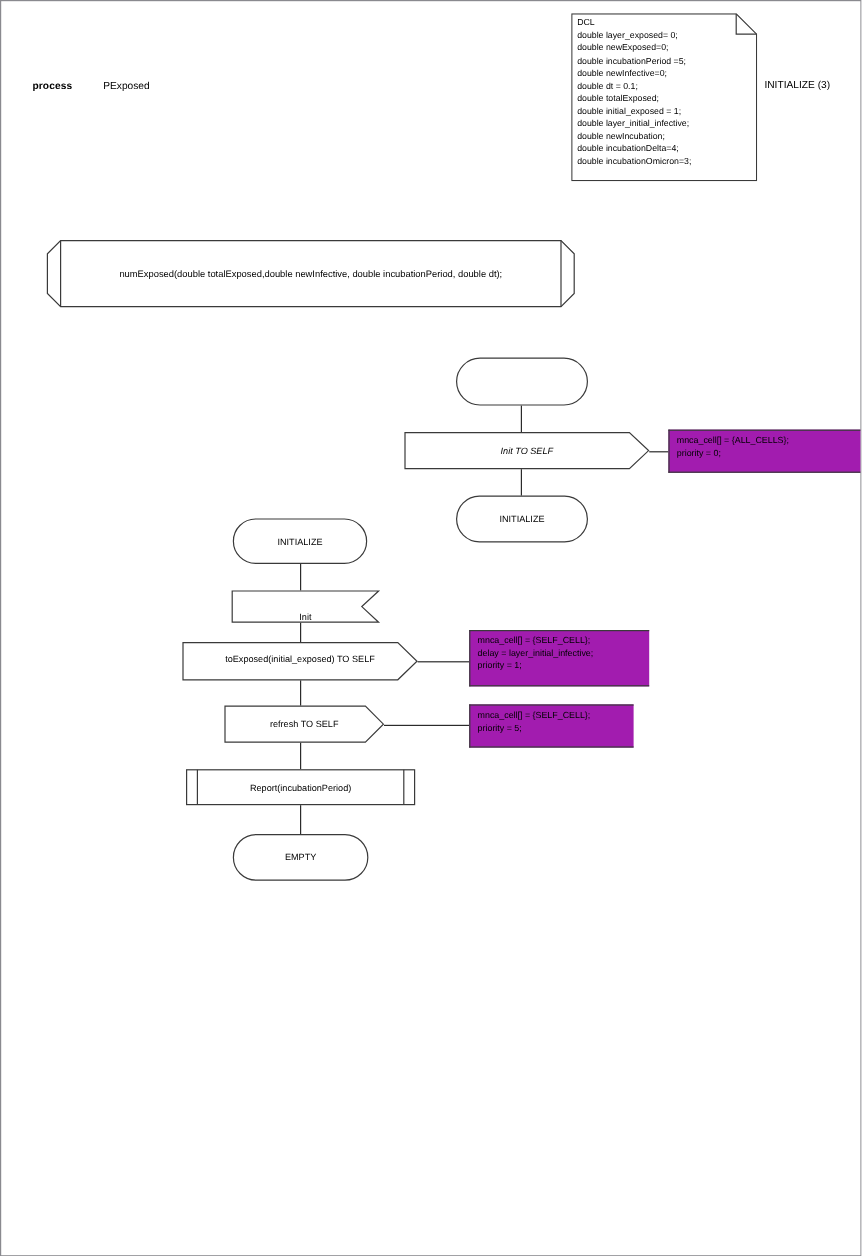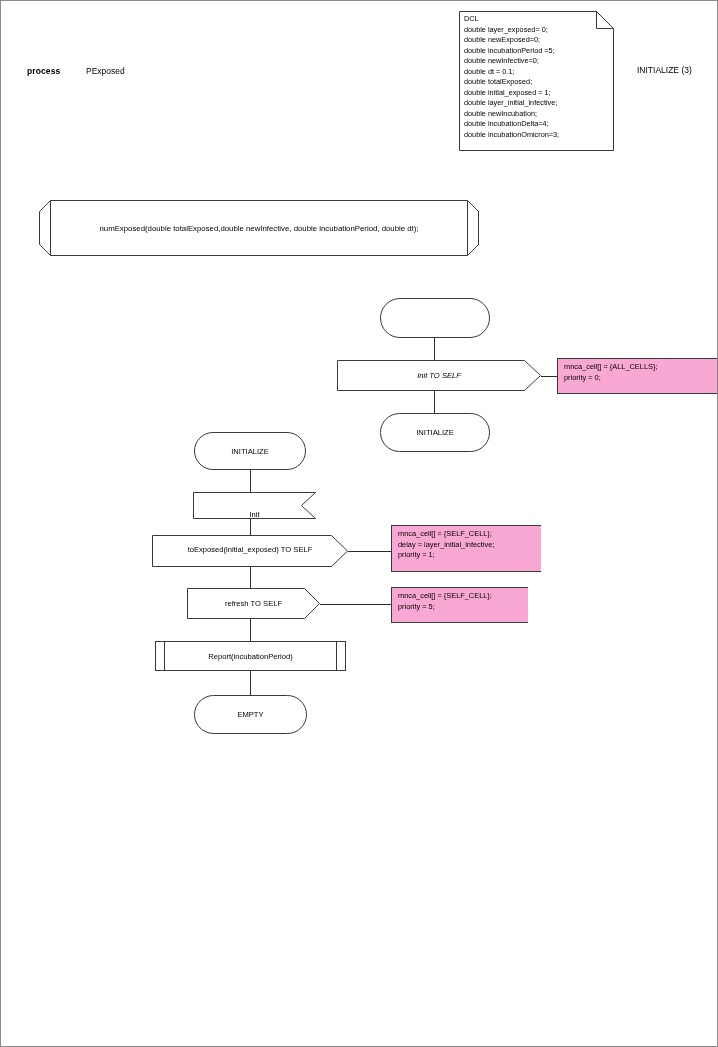--- a/index.html
+++ b/index.html
@@ -77,21 +77,21 @@
   .proc-decl .shape-label { font-size: 7.8px; }
 
   
   .cmt {
     position: absolute;
     box-sizing: border-box;
     border-top: 1px solid #3a3a3a;
     border-bottom: 1px solid #3a3a3a;
     border-left: 1px solid #3a3a3a;
     border-right: none;
-    background: #f9a8d4;
+    background: #a21caf;
     padding: 3px 0 3px 6px;
   }
   .cmt div {
     font-size: 7.4px;
     line-height: 10.6px;
     color: #000;
     white-space: nowrap;
   }
 
   
@@ -104,21 +104,21 @@
 </style>
 </head>
 <body>
 
 <div id="page">
 
   <div class="abs hdr-label" style="left:26px; top:17px;">process</div>
   <div class="abs hdr-plain" style="left:85px; top:17px;">PExposed</div>
   <div class="abs corner-label" style="left:636px; top:16px;">INITIALIZE (3)</div>
 
-  <div class="dcl-note" style="left:458px; top:10px; width:155px; height:140px;">
+  <div class="dcl-note" style="left:475px; top:10px; width:155px; height:140px;">
     <svg width="155" height="140" viewBox="0 0 155 140">
       <path d="M0.5,0.5 L137.5,0.5 L154.5,17.5 L154.5,139.5 L0.5,139.5 Z" fill="#ffffff" stroke="#3a3a3a" stroke-width="1"></path>
       <path d="M137.5,0.5 L137.5,17.5 L154.5,17.5" fill="none" stroke="#3a3a3a" stroke-width="1"></path>
     </svg>
     <div class="dcl-text">
       <div>DCL</div>
       <div>double layer_exposed= 0;</div>
       <div>double newExposed=0;</div>
       <div>double incubationPeriod =5;</div>
       <div>double newInfective=0;</div>

